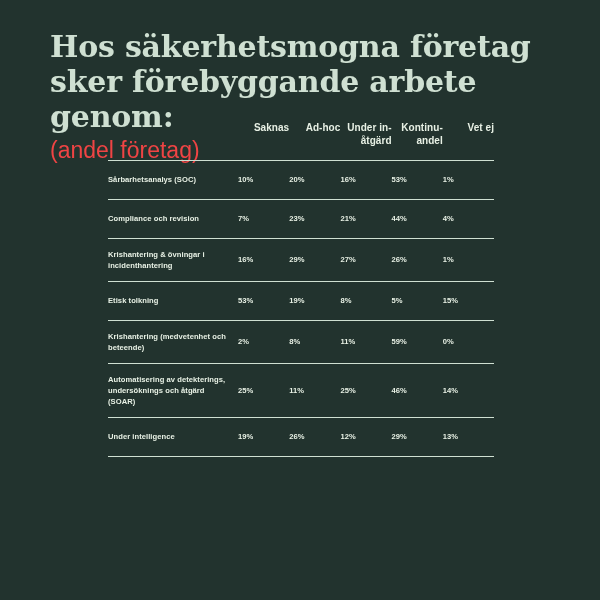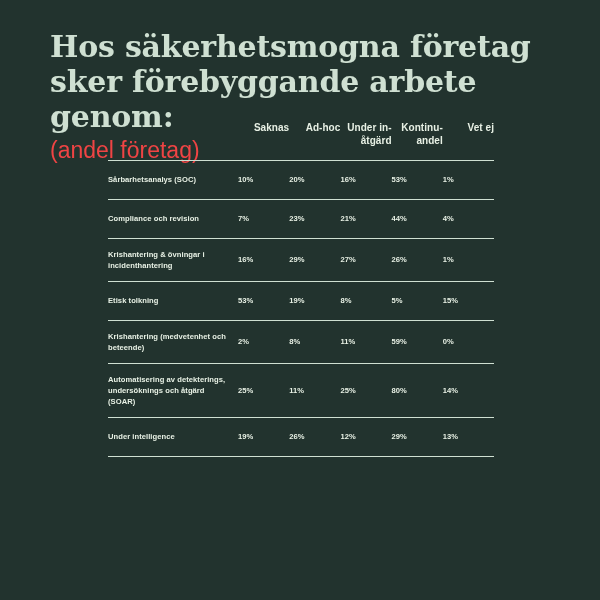--- a/index.html
+++ b/index.html
@@ -191,21 +191,21 @@
             <td class="cell-value">0%</td>
           </tr>
           <tr>
             <td class="cell-label">
               <span class="hdr-break">Automatisering av detekterings,</span>
               <span class="hdr-break">undersöknings och åtgärd (SOAR)</span>
             </td>
             <td class="cell-value">25%</td>
             <td class="cell-value">11%</td>
             <td class="cell-value">25%</td>
-            <td class="cell-value">80%</td>
+            <td class="cell-value">46%</td>
             <td class="cell-value">14%</td>
           </tr>
           <tr>
             <td class="cell-label">
               <span class="hdr-break">Under intelligence</span>
             </td>
             <td class="cell-value">19%</td>
             <td class="cell-value">26%</td>
             <td class="cell-value">12%</td>
             <td class="cell-value">29%</td>

